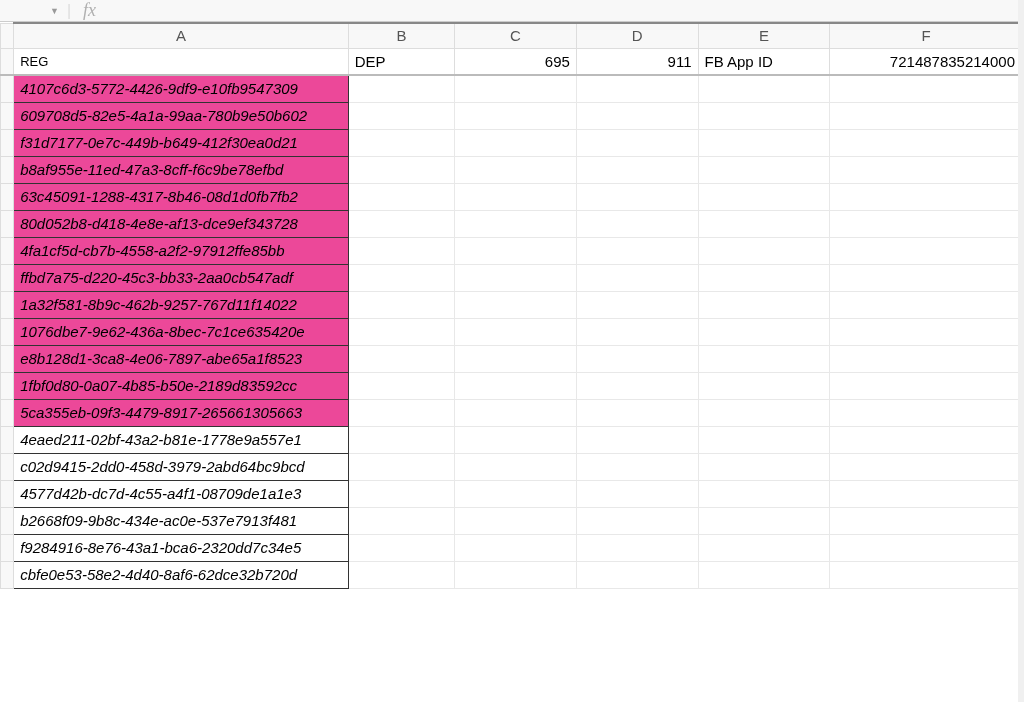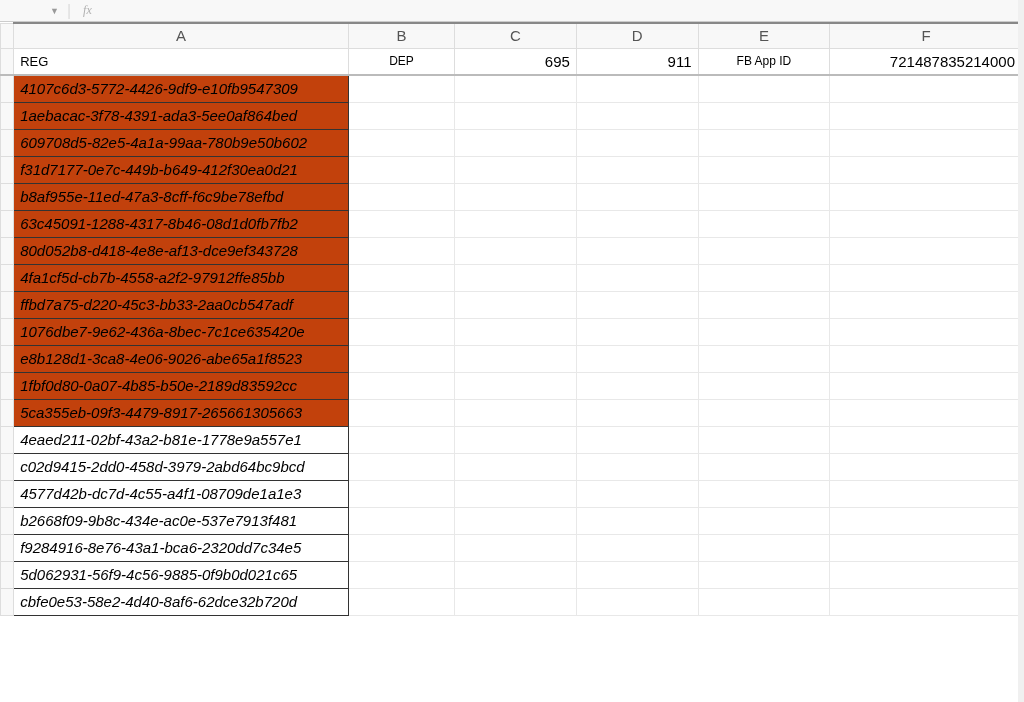--- a/index.html
+++ b/index.html
@@ -14,21 +14,21 @@
       background: #f8f8f8;
     }
     .dropdown-arrow {
       font-size: 9px;
       color: #999;
       margin-right: 8px;
     }
     .fx-label {
       font-style: italic;
       color: #b0b0b0;
-      font-size: 12px;
+      font-size: 18px;
       font-family: serif;
       margin-left: 12px;
     }
     .fx-bar {
       flex: 1;
       height: 100%;
     }
     
     .grid-container {
       position: relative;
@@ -80,40 +80,40 @@
     
     .header-row td {
       border-bottom: 2px solid #bbb;
     }
     .header-row .cell-a {
       font-size: 13px;
       font-weight: normal;
     }
     .header-row .cell-b,
     .header-row .cell-e {
-      font-size: 12px;
-      text-align: center;
+      font-size: 15px;
+      text-align: left;
     }
     .header-row .cell-c,
     .header-row .cell-d,
     .header-row .cell-f {
       text-align: right;
       font-size: 15px;
     }
     .header-row .cell-f {
       border-right: 3px solid #0c4a6e;
     }
     
     .data-row .cell-a {
       font-style: italic;
       font-size: 15px;
       border: 1px solid #333;
     }
     .data-row.green .cell-a {
-      background: #c2410c;
+      background: #ec4899;
     }
     .data-row td:not(.cell-a):not(.row-header) {
       border-color: #e8e8e8;
     }
     
     .scroll-indicator-right {
       position: fixed;
       right: 0;
       top: 0;
       bottom: 0;
@@ -158,29 +158,20 @@
           <td class="row-header"></td>
           <td class="cell-a">4107c6d3-5772-4426-9df9-e10fb9547309</td>
           <td></td>
           <td></td>
           <td></td>
           <td></td>
           <td></td>
         </tr>
         <tr class="data-row green">
           <td class="row-header"></td>
-          <td class="cell-a">1aebacac-3f78-4391-ada3-5ee0af864bed</td>
-          <td></td>
-          <td></td>
-          <td></td>
-          <td></td>
-          <td></td>
-        </tr>
-        <tr class="data-row green">
-          <td class="row-header"></td>
           <td class="cell-a">609708d5-82e5-4a1a-99aa-780b9e50b602</td>
           <td></td>
           <td></td>
           <td></td>
           <td></td>
           <td></td>
         </tr>
         <tr class="data-row green">
           <td class="row-header"></td>
           <td class="cell-a">f31d7177-0e7c-449b-b649-412f30ea0d21</td>
@@ -230,30 +221,39 @@
           <td class="row-header"></td>
           <td class="cell-a">ffbd7a75-d220-45c3-bb33-2aa0cb547adf</td>
           <td></td>
           <td></td>
           <td></td>
           <td></td>
           <td></td>
         </tr>
         <tr class="data-row green">
           <td class="row-header"></td>
+          <td class="cell-a">1a32f581-8b9c-462b-9257-767d11f14022</td>
+          <td></td>
+          <td></td>
+          <td></td>
+          <td></td>
+          <td></td>
+        </tr>
+        <tr class="data-row green">
+          <td class="row-header"></td>
           <td class="cell-a">1076dbe7-9e62-436a-8bec-7c1ce635420e</td>
           <td></td>
           <td></td>
           <td></td>
           <td></td>
           <td></td>
         </tr>
         <tr class="data-row green">
           <td class="row-header"></td>
-          <td class="cell-a">e8b128d1-3ca8-4e06-9026-abe65a1f8523</td>
+          <td class="cell-a">e8b128d1-3ca8-4e06-7897-abe65a1f8523</td>
           <td></td>
           <td></td>
           <td></td>
           <td></td>
           <td></td>
         </tr>
         <tr class="data-row green">
           <td class="row-header"></td>
           <td class="cell-a">1fbf0d80-0a07-4b85-b50e-2189d83592cc</td>
           <td></td>
@@ -303,29 +303,20 @@
           <td class="cell-a">b2668f09-9b8c-434e-ac0e-537e7913f481</td>
           <td></td>
           <td></td>
           <td></td>
           <td></td>
           <td></td>
         </tr>
         <tr class="data-row">
           <td class="row-header"></td>
           <td class="cell-a">f9284916-8e76-43a1-bca6-2320dd7c34e5</td>
-          <td></td>
-          <td></td>
-          <td></td>
-          <td></td>
-          <td></td>
-        </tr>
-        <tr class="data-row">
-          <td class="row-header"></td>
-          <td class="cell-a">5d062931-56f9-4c56-9885-0f9b0d021c65</td>
           <td></td>
           <td></td>
           <td></td>
           <td></td>
           <td></td>
         </tr>
         <tr class="data-row">
           <td class="row-header"></td>
           <td class="cell-a">cbfe0e53-58e2-4d40-8af6-62dce32b720d</td>
           <td></td>

